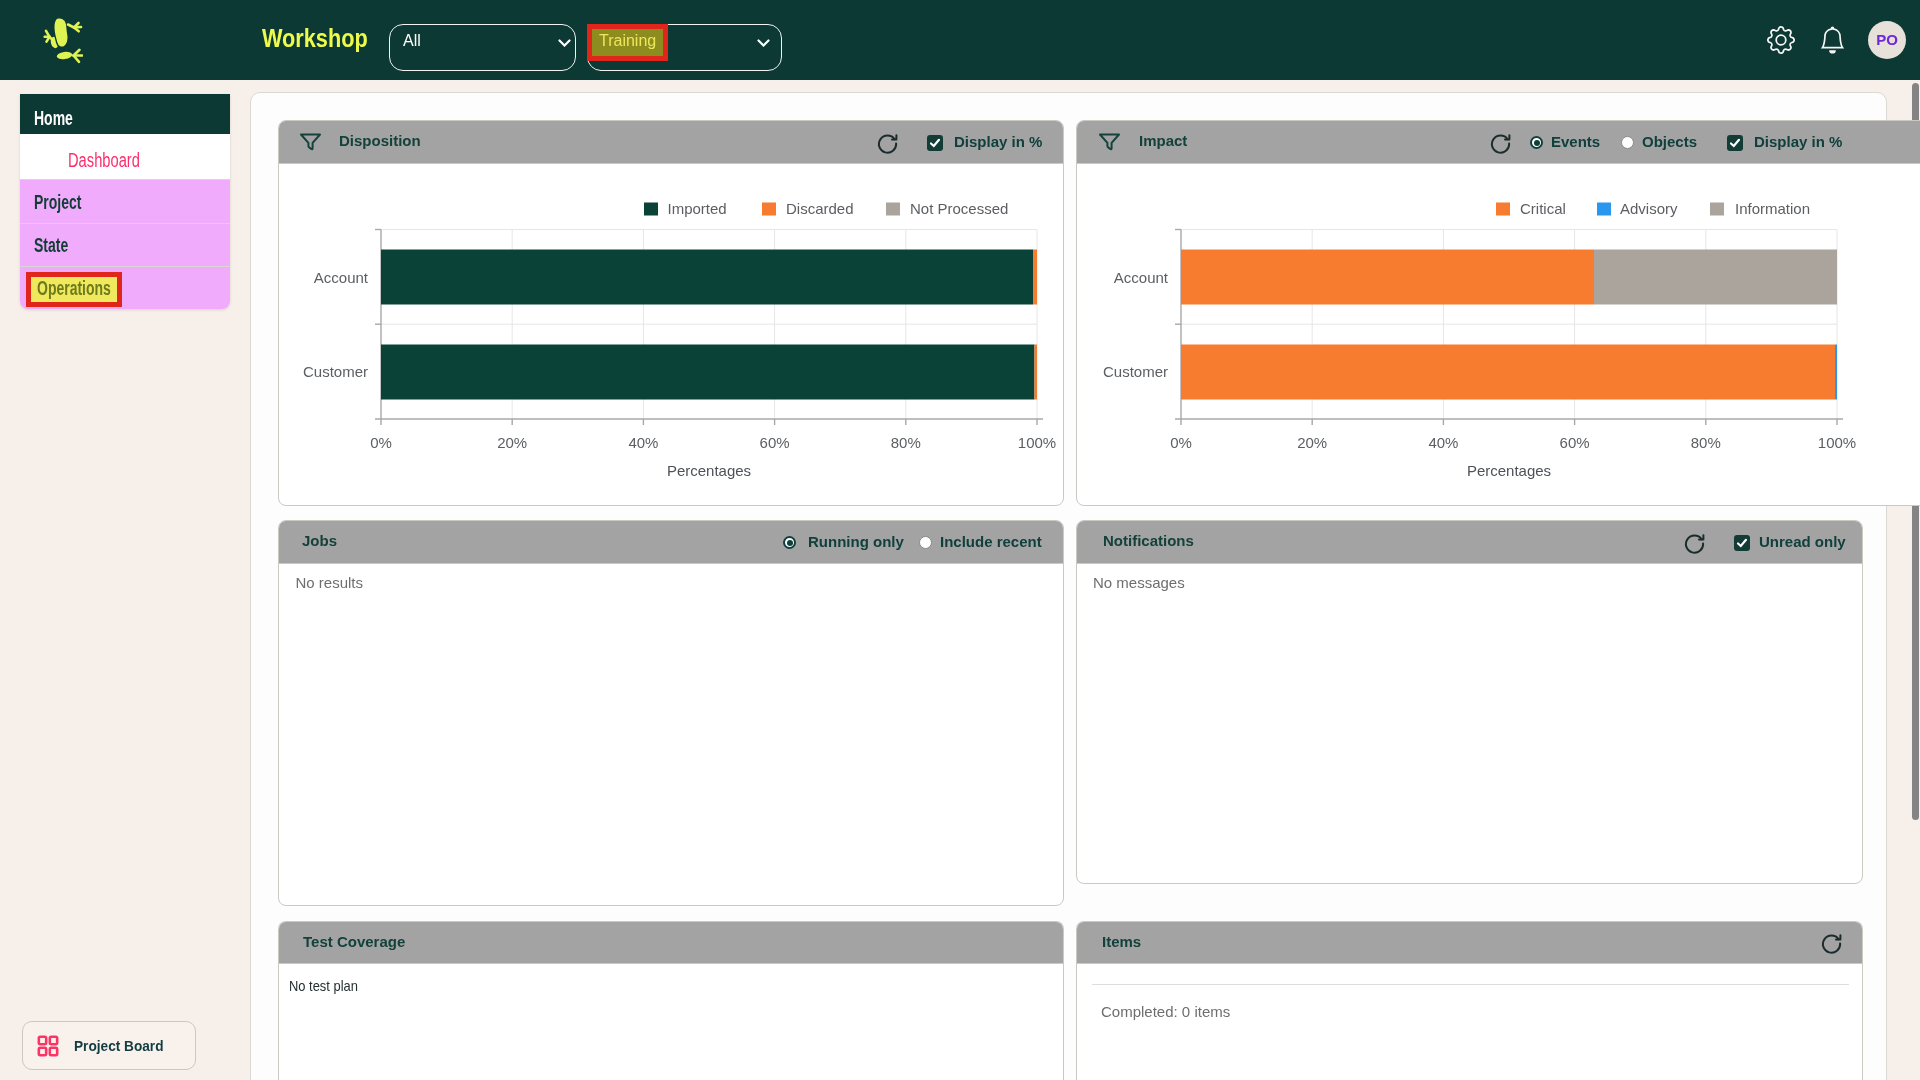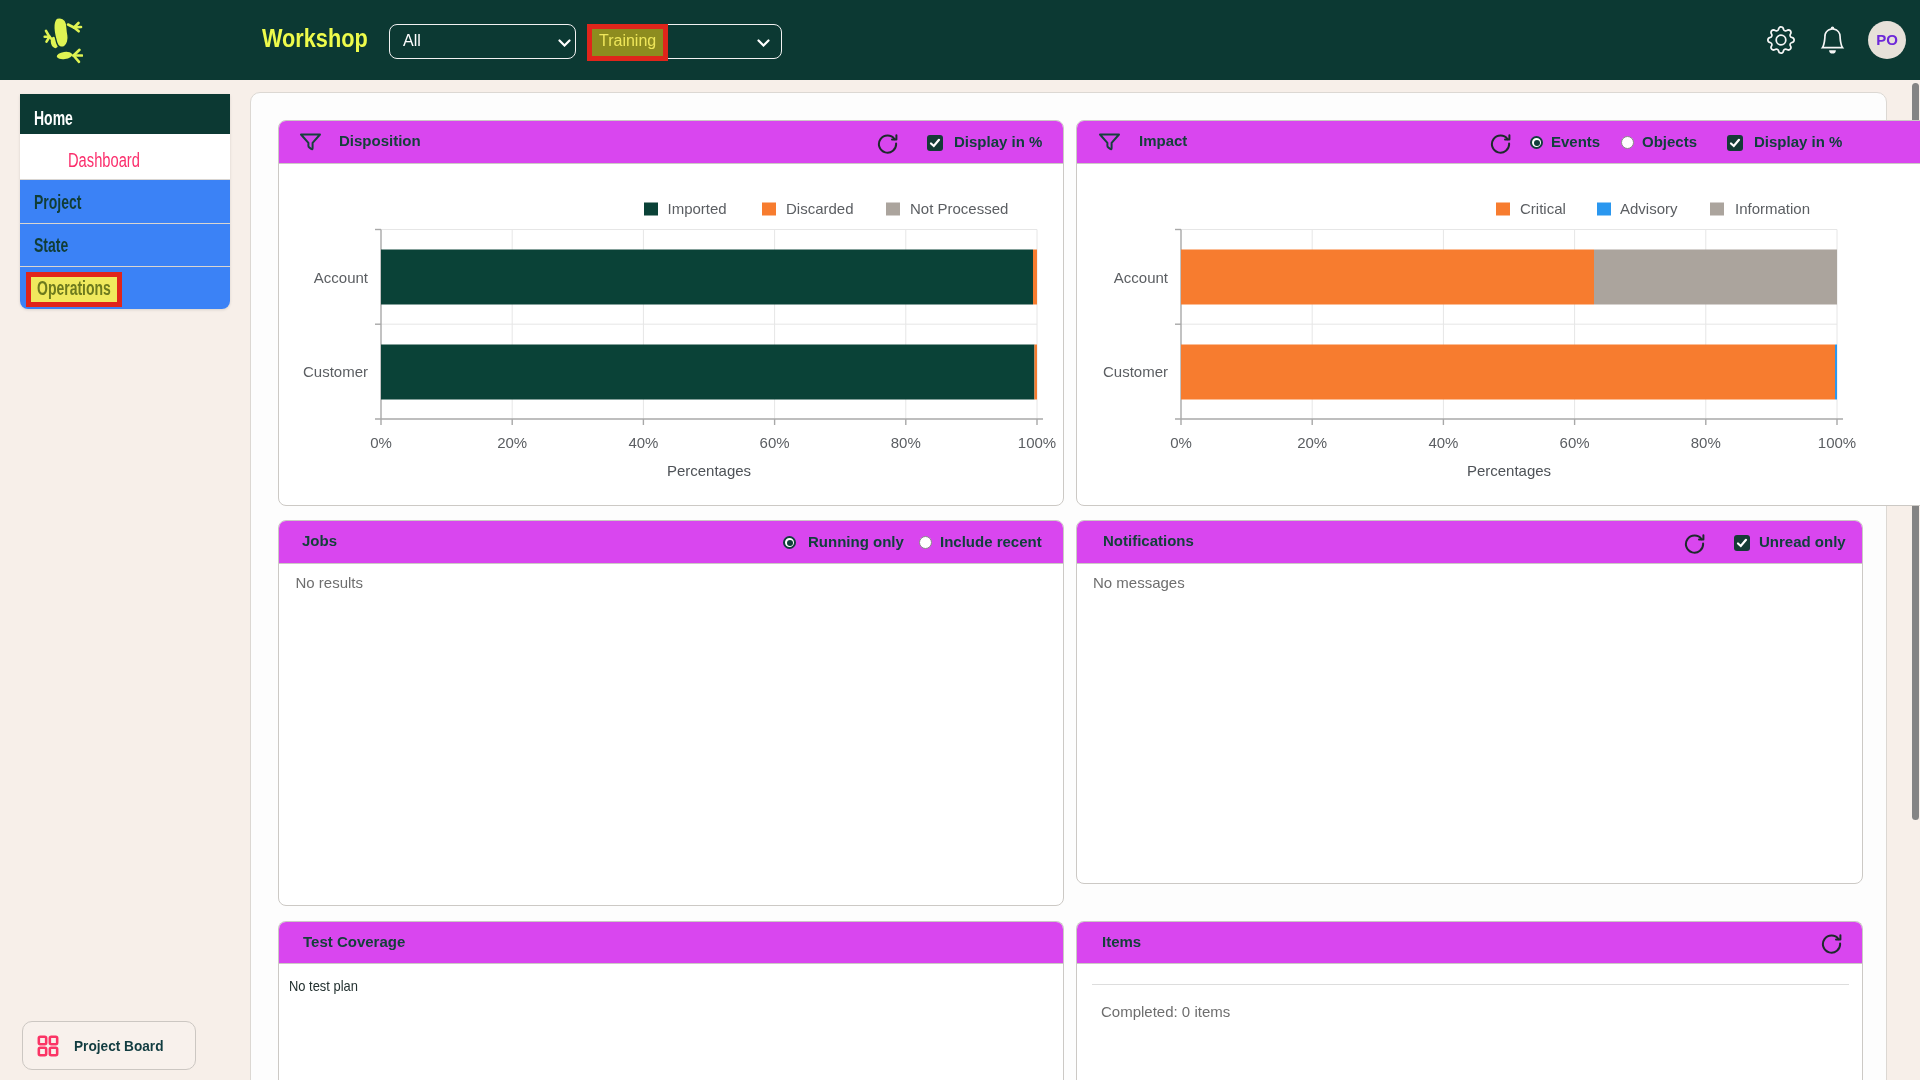--- a/index.html
+++ b/index.html
@@ -4,49 +4,49 @@
 <style>
 * { margin:0; padding:0; box-sizing:border-box; }
 html,body { width:1920px; height:1080px; overflow:hidden; }
 body { font-family:"Liberation Sans", sans-serif; background:#f7efe9; position:relative; }
 .abs { position:absolute; }
 .sx7 { display:inline-block; transform:scaleX(0.7); transform-origin:left center; white-space:nowrap; }
 
 
 #topbar { position:absolute; left:0; top:0; width:1920px; height:80px; background:#0c3933; }
 #workshop { position:absolute; left:262px; top:24px; font-size:25px; font-weight:bold; color:#eefb4b;text-decoration:underline; }
-.tsel { position:absolute; top:24px; height:35px; border:1.5px solid #f2f2f2; border-radius:8px; background:#0c3933; color:#fff; font-size:16px; line-height:32px; padding-left:13px; }
+.tsel { position:absolute; top:24px; height:47px; border:1.5px solid #f2f2f2; border-radius:14px; background:#0c3933; color:#fff; font-size:16px; line-height:32px; padding-left:13px; }
 #sel1 { left:389px; width:187px; }
 #sel2 { left:587px; width:195px; }
 .chev { position:absolute; top:14px; width:13px; height:8px; }
 #avatar { position:absolute; left:1868px; top:21px; width:38px; height:38px; border-radius:50%; background:#e7e1d9; color:#6d28d9; font-weight:bold; font-size:15px; text-align:center; line-height:38px; }
 
 
 #ann-training { position:absolute; left:587px; top:24px; width:81px; height:37px; border:5px solid #e0251b; background:#8d8c1f; }
 #ann-training span { position:absolute; left:7px; top:3px; font-size:16px; color:#eee65a;text-align:center; }
 
 
 #scrollthumb { position:absolute; left:1912px; top:83px; width:7px; height:737px; background:#848484; border-radius:4px; }
 
 
 #sidebar { position:absolute; left:20px; top:94px; width:210px; border-radius:0 0 8px 8px; box-shadow:0 1px 3px rgba(0,0,0,0.12); overflow:hidden; }
 .sb-home { height:40px; background:#0c3933; color:#fff; font-weight:bold; font-size:20px; line-height:48px; padding-left:14px; }
 .sb-dash { height:45px; background:#ffffff; color:#fb2e6c; font-size:20px; line-height:53px; padding-left:48px; }
-.sb-item { background:#3b82f6; color:#113d36; font-weight:bold; font-size:20px; padding-left:14px; border-top:1px solid #d9d5d1; }
+.sb-item { background:#f0abfc; color:#113d36; font-weight:bold; font-size:20px; padding-left:14px; border-top:1px solid #d9d5d1; }
 #ann-ops { position:absolute; left:26px; top:272px; width:96px; height:35px; border:5px solid #e0251b; background:#f0e95d; }
 #ann-ops span { position:absolute; left:3px; top:0px; font-size:20px; font-weight:bold; color:#6d7a1e; }
 
 #pboard { position:absolute; left:22px; top:1021px; width:174px; height:49px; border:1px solid #ccc7c2; border-radius:10px; background:#f8f1ec; }
 #pbt { position:absolute; left:51px; top:15px; font-size:15px; font-weight:bold; color:#113c40; white-space:nowrap; transform:scaleX(0.91); transform-origin:left top; }
 
 
 #main { position:absolute; left:250px; top:92px; width:1637px; height:1010px; background:#fdfdfd; border:1px solid #dcd8d3; border-radius:10px; }
 
 .card { position:absolute; background:#fff; border:1px solid #ccc9c5; border-radius:8px; }
-.chead { position:absolute; left:0; top:0; right:0; height:43px; background:#d946ef; border-bottom:1px solid #ccc9c5; border-radius:7px 7px 0 0; }
+.chead { position:absolute; left:0; top:0; right:0; height:43px; background:#a3a3a3; border-bottom:1px solid #ccc9c5; border-radius:7px 7px 0 0; }
 .ctitle { position:absolute; top:10.5px; font-size:15px; font-weight:bold; color:#14413a; }
 .gray { color:#6e6e6e; font-size:15px; }
 
 
 #card-disp  { left:27px;  top:27px;  width:786px; height:386px; }
 #card-imp   { left:825px; top:27px;  width:903px; height:386px; }
 #card-jobs  { left:27px;  top:427px; width:786px; height:386px; }
 #card-notif { left:825px; top:427px; width:787px; height:364px;padding-left:18px; }
 #card-test  { left:27px;  top:828px; width:786px; height:172px; border-bottom:none; border-radius:8px 8px 0 0;}
 #card-items { left:825px; top:828px; width:787px; height:172px; border-bottom:none; border-radius:8px 8px 0 0;}

